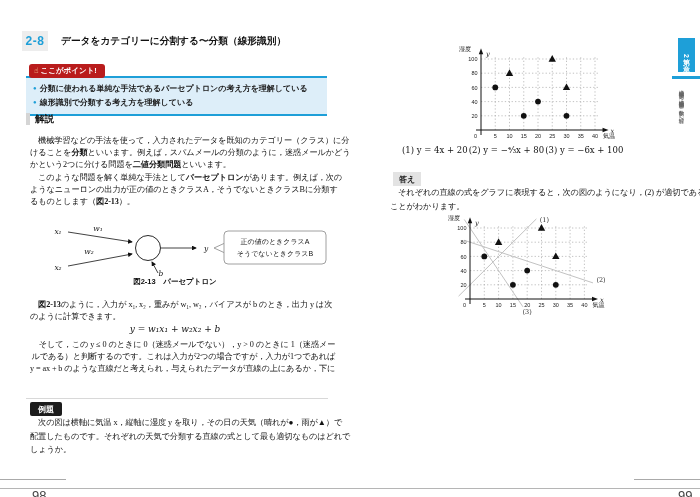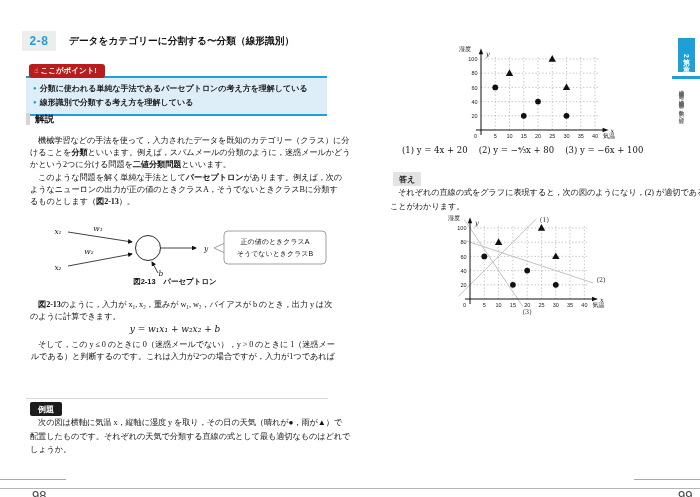--- a/index.html
+++ b/index.html
@@ -5,21 +5,21 @@
   html,body{margin:0;padding:0;background:#ffffff;}
   .spread{position:relative;width:700px;height:497px;background:#ffffff;overflow:hidden;
           font-family:"Liberation Sans","DejaVu Sans",sans-serif;color:#111;}
   .page{position:absolute;top:0;height:497px;width:350px;}
   .page-left{left:0;}
   .page-right{left:350px;}
 
   
   .sec-row{position:absolute;top:31px;left:22px;display:flex;align-items:center;}
   .sec-num{background:#ededed;color:#1e9fd8;font-weight:bold;font-size:12px;
-           width:34px;height:20px;line-height:20px;text-align:center;letter-spacing:.5px;}
+           width:26px;height:20px;line-height:20px;text-align:center;letter-spacing:.5px;}
   .sec-title{margin-left:13px;font-weight:bold;font-size:9.7px;color:#111;white-space:nowrap;}
 
   .points-box{position:absolute;top:64px;left:26px;width:301px;}
   .points-tab{position:absolute;top:0;left:3px;z-index:2;background:#b91c1c;color:#fff;
               font-weight:bold;font-size:7.5px;padding:2px 8px 2px 5px;border-radius:3px;white-space:nowrap;}
   .points-tab .hand{color:#ffe9a8;margin-right:2px;font-size:7.5px;}
   .points-body{margin-top:12px;background:#ddeef9;border-top:2px solid #1e9fd8;border-bottom:2px solid #1e9fd8;
                padding:4px 7px 5px;list-style:none;}
   .points-body li{font-size:8px;font-weight:bold;color:#1a1a1a;line-height:13.5px;white-space:nowrap;}
   .points-body .bullet{color:#1e9fd8;font-size:6px;margin-right:3px;vertical-align:1px;}
@@ -48,21 +48,21 @@
                 font-weight:bold;font-size:8px;padding:1.5px 8px;border-radius:2px;}
 
   .footer-num{position:absolute;font-size:13px;color:#444;margin-top:20px;}
   .footer-line{position:absolute;height:1px;background:#aaa;}
   .page-edge{position:absolute;top:488px;left:0;width:700px;height:1px;background:#b5b5b5;}
 
   
   .chart{position:absolute;}
   #chart-top{top:38px;left:95px;}
   #chart-bottom{top:210px;left:95px;}
-  .equations{position:absolute;top:145px;left:52px;display:flex;gap:11px;
+  .equations{position:absolute;top:145px;left:52px;display:flex;gap:1px;
              font-family:"DejaVu Serif",serif;font-size:8.5px;color:#111;white-space:nowrap;}
   .answer-label{position:absolute;top:172px;left:43px;background:#e3e3e3;color:#222;
                 font-weight:bold;font-size:8px;padding:1.5px 6px;}
 
   .chapter-tab{position:absolute;top:38px;left:328px;width:17px;height:32px;background:#1e9fd8;
                color:#fff;font-weight:bold;font-size:7px;writing-mode:vertical-rl;
                text-align:center;line-height:17px;letter-spacing:1px;padding-top:2px;}
   .chapter-rule{position:absolute;top:76px;left:322px;width:28px;height:2.5px;background:#1e9fd8;}
   .side-text{position:absolute;top:86px;left:329px;height:175px;writing-mode:vertical-rl;
              font-size:5.3px;color:#666;letter-spacing:.4px;white-space:nowrap;}
@@ -137,20 +137,21 @@
     <div class="fig-caption">図2-13　パーセプトロン</div>
 
     <div class="para" id="para2">
         <div class="line"><span>　</span><b>図2-13</b><span>のように，入力が x₁, x₂，重みが w₁, w₂，バイアスが b のとき，出力 y は次</span></div>
         <div class="line"><span>のように計算できます。</span></div>
       </div>
     <div class="formula">y = w₁x₁ + w₂x₂ + b</div>
     <div class="para" id="para3">
         <div class="line"><span>　そして，この y ≤ 0 のときに 0（迷惑メールでない），y &gt; 0 のときに 1（迷惑メー</span></div>
         <div class="line"><span>ルである）と判断するのです。これは入力が2つの場合ですが，入力が1つであれば</span></div>
+        <div class="line"><span>y = ax + b のような直線だと考えられ，与えられたデータが直線の上にあるか，下に</span></div>
       </div>
 
     <div class="hairline"></div>
     <div class="reidai-label">例題</div>
     <div class="para" id="para4">
         <div class="line"><span>　次の図は横軸に気温 x，縦軸に湿度 y を取り，その日の天気（晴れが●，雨が▲）で</span></div>
         <div class="line"><span>配置したものです。それぞれの天気で分類する直線の式として最も適切なものはどれで</span></div>
         <div class="line"><span>しょうか。</span></div>
       </div>
 

